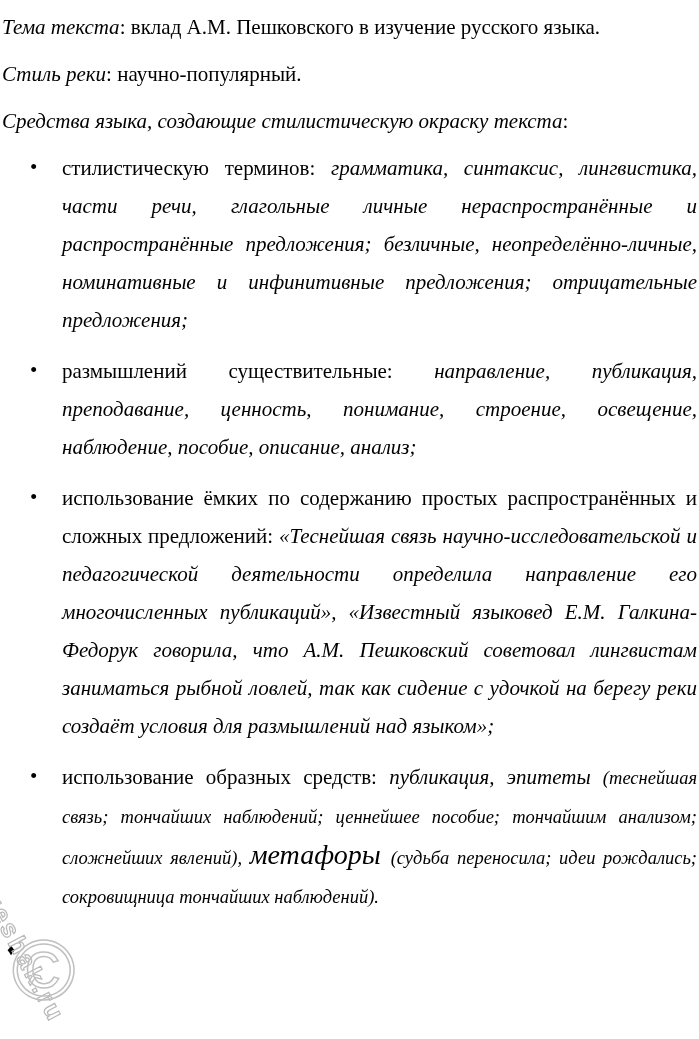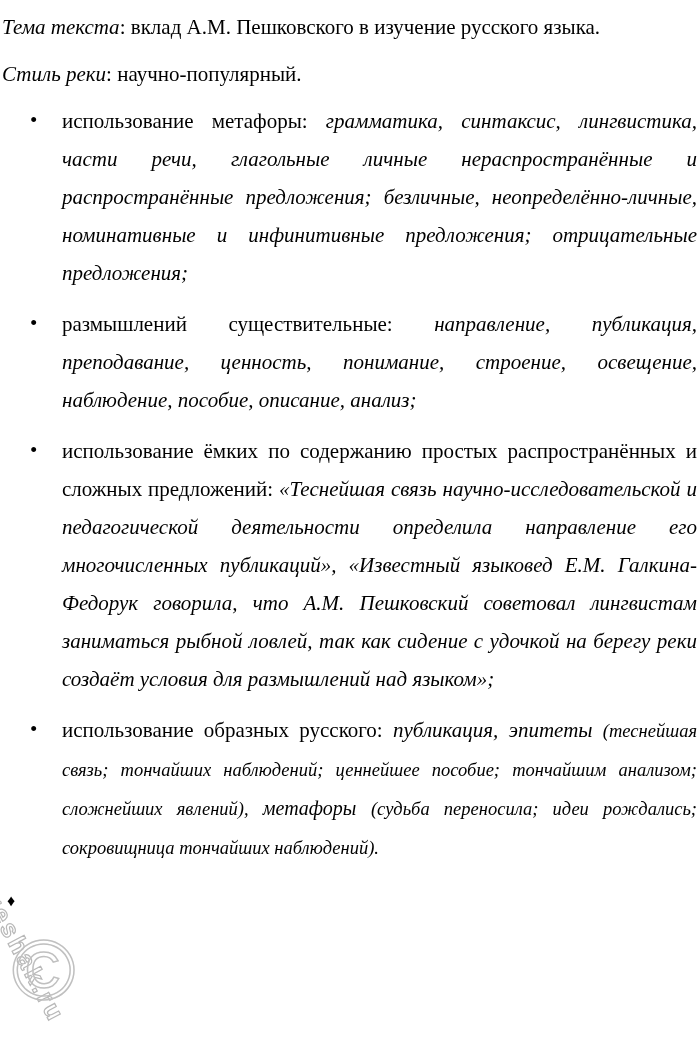--- a/index.html
+++ b/index.html
@@ -18,21 +18,21 @@
     position: relative;
     z-index: 1;
     padding: 8px 2px 0 2px;
   }
   .para {
     margin: 0 0 9px 0;
     text-align: justify;
   }
   .it { font-style: italic; }
   .small-it { font-style: italic; font-size: 18.5px; }
-  .big-it { font-style: italic; font-size: 20px; }
+  .big-it { font-style: italic; font-size: 28px; }
   ul.means-list {
     list-style: none;
     margin: 0;
     padding: 0;
   }
   li.bullet {
     position: relative;
     padding-left: 60px;
     margin: 0 0 13px 0;
     text-align: justify;
@@ -93,37 +93,38 @@
 </style>
 </head>
 <body>
 
 <main>
 
   <p class="para"><span class="it">Тема текста</span><span>: вклад А.М. Пешковского в изучение русского языка.</span></p>
 
   <p class="para"><span class="it">Стиль реки</span><span>: научно-популярный.</span></p>
 
+  <p class="para"><span class="it">Средства языка, создающие стилистическую окраску текста</span><span>:</span></p>
 
   <ul class="means-list">
 
     <li class="bullet">
-      <span class="dot">•</span><span>использование метафоры: </span><span class="it">грамматика, синтаксис, лингвистика, части речи, глагольные личные нераспространённые и распространённые предложения; безличные, неопределённо-личные, номинативные и инфинитивные предложения; отрицательные предложения;</span>
+      <span class="dot">•</span><span>стилистическую терминов: </span><span class="it">грамматика, синтаксис, лингвистика, части речи, глагольные личные нераспространённые и распространённые предложения; безличные, неопределённо-личные, номинативные и инфинитивные предложения; отрицательные предложения;</span>
     </li>
 
     <li class="bullet">
       <span class="dot">•</span><span>размышлений существительные: </span><span class="it">направление, публикация, преподавание, ценность, понимание, строение, освещение, наблюдение, пособие, описание, анализ;</span>
     </li>
 
     <li class="bullet">
       <span class="dot">•</span><span>использование ёмких по содержанию простых распространённых и сложных предложений: </span><span class="it">«Теснейшая связь научно-исследовательской и педагогической деятельности определила направление его многочисленных публикаций», «Известный языковед Е.М. Галкина-Федорук говорила, что А.М. Пешковский советовал лингвистам заниматься рыбной ловлей, так как сидение с удочкой на берегу реки создаёт условия для размышлений над языком»;</span>
     </li>
 
     <li class="bullet">
-      <span class="dot">•</span><span>использование образных русского: </span><span class="it">публикация, эпитеты </span><span class="small-it">(теснейшая связь; тончайших наблюдений; ценнейшее пособие; тончайшим анализом; сложнейших явлений), </span><span class="big-it">метафоры </span><span class="small-it">(судьба переносила; идеи рождались; сокровищница тончайших наблюдений).</span>
+      <span class="dot">•</span><span>использование образных средств: </span><span class="it">публикация, эпитеты </span><span class="small-it">(теснейшая связь; тончайших наблюдений; ценнейшее пособие; тончайшим анализом; сложнейших явлений), </span><span class="big-it">метафоры </span><span class="small-it">(судьба переносила; идеи рождались; сокровищница тончайших наблюдений).</span>
     </li>
 
   </ul>
 
   <p class="final">
     <span class="diamond">♦</span>
   </p>
 
 </main>
 

